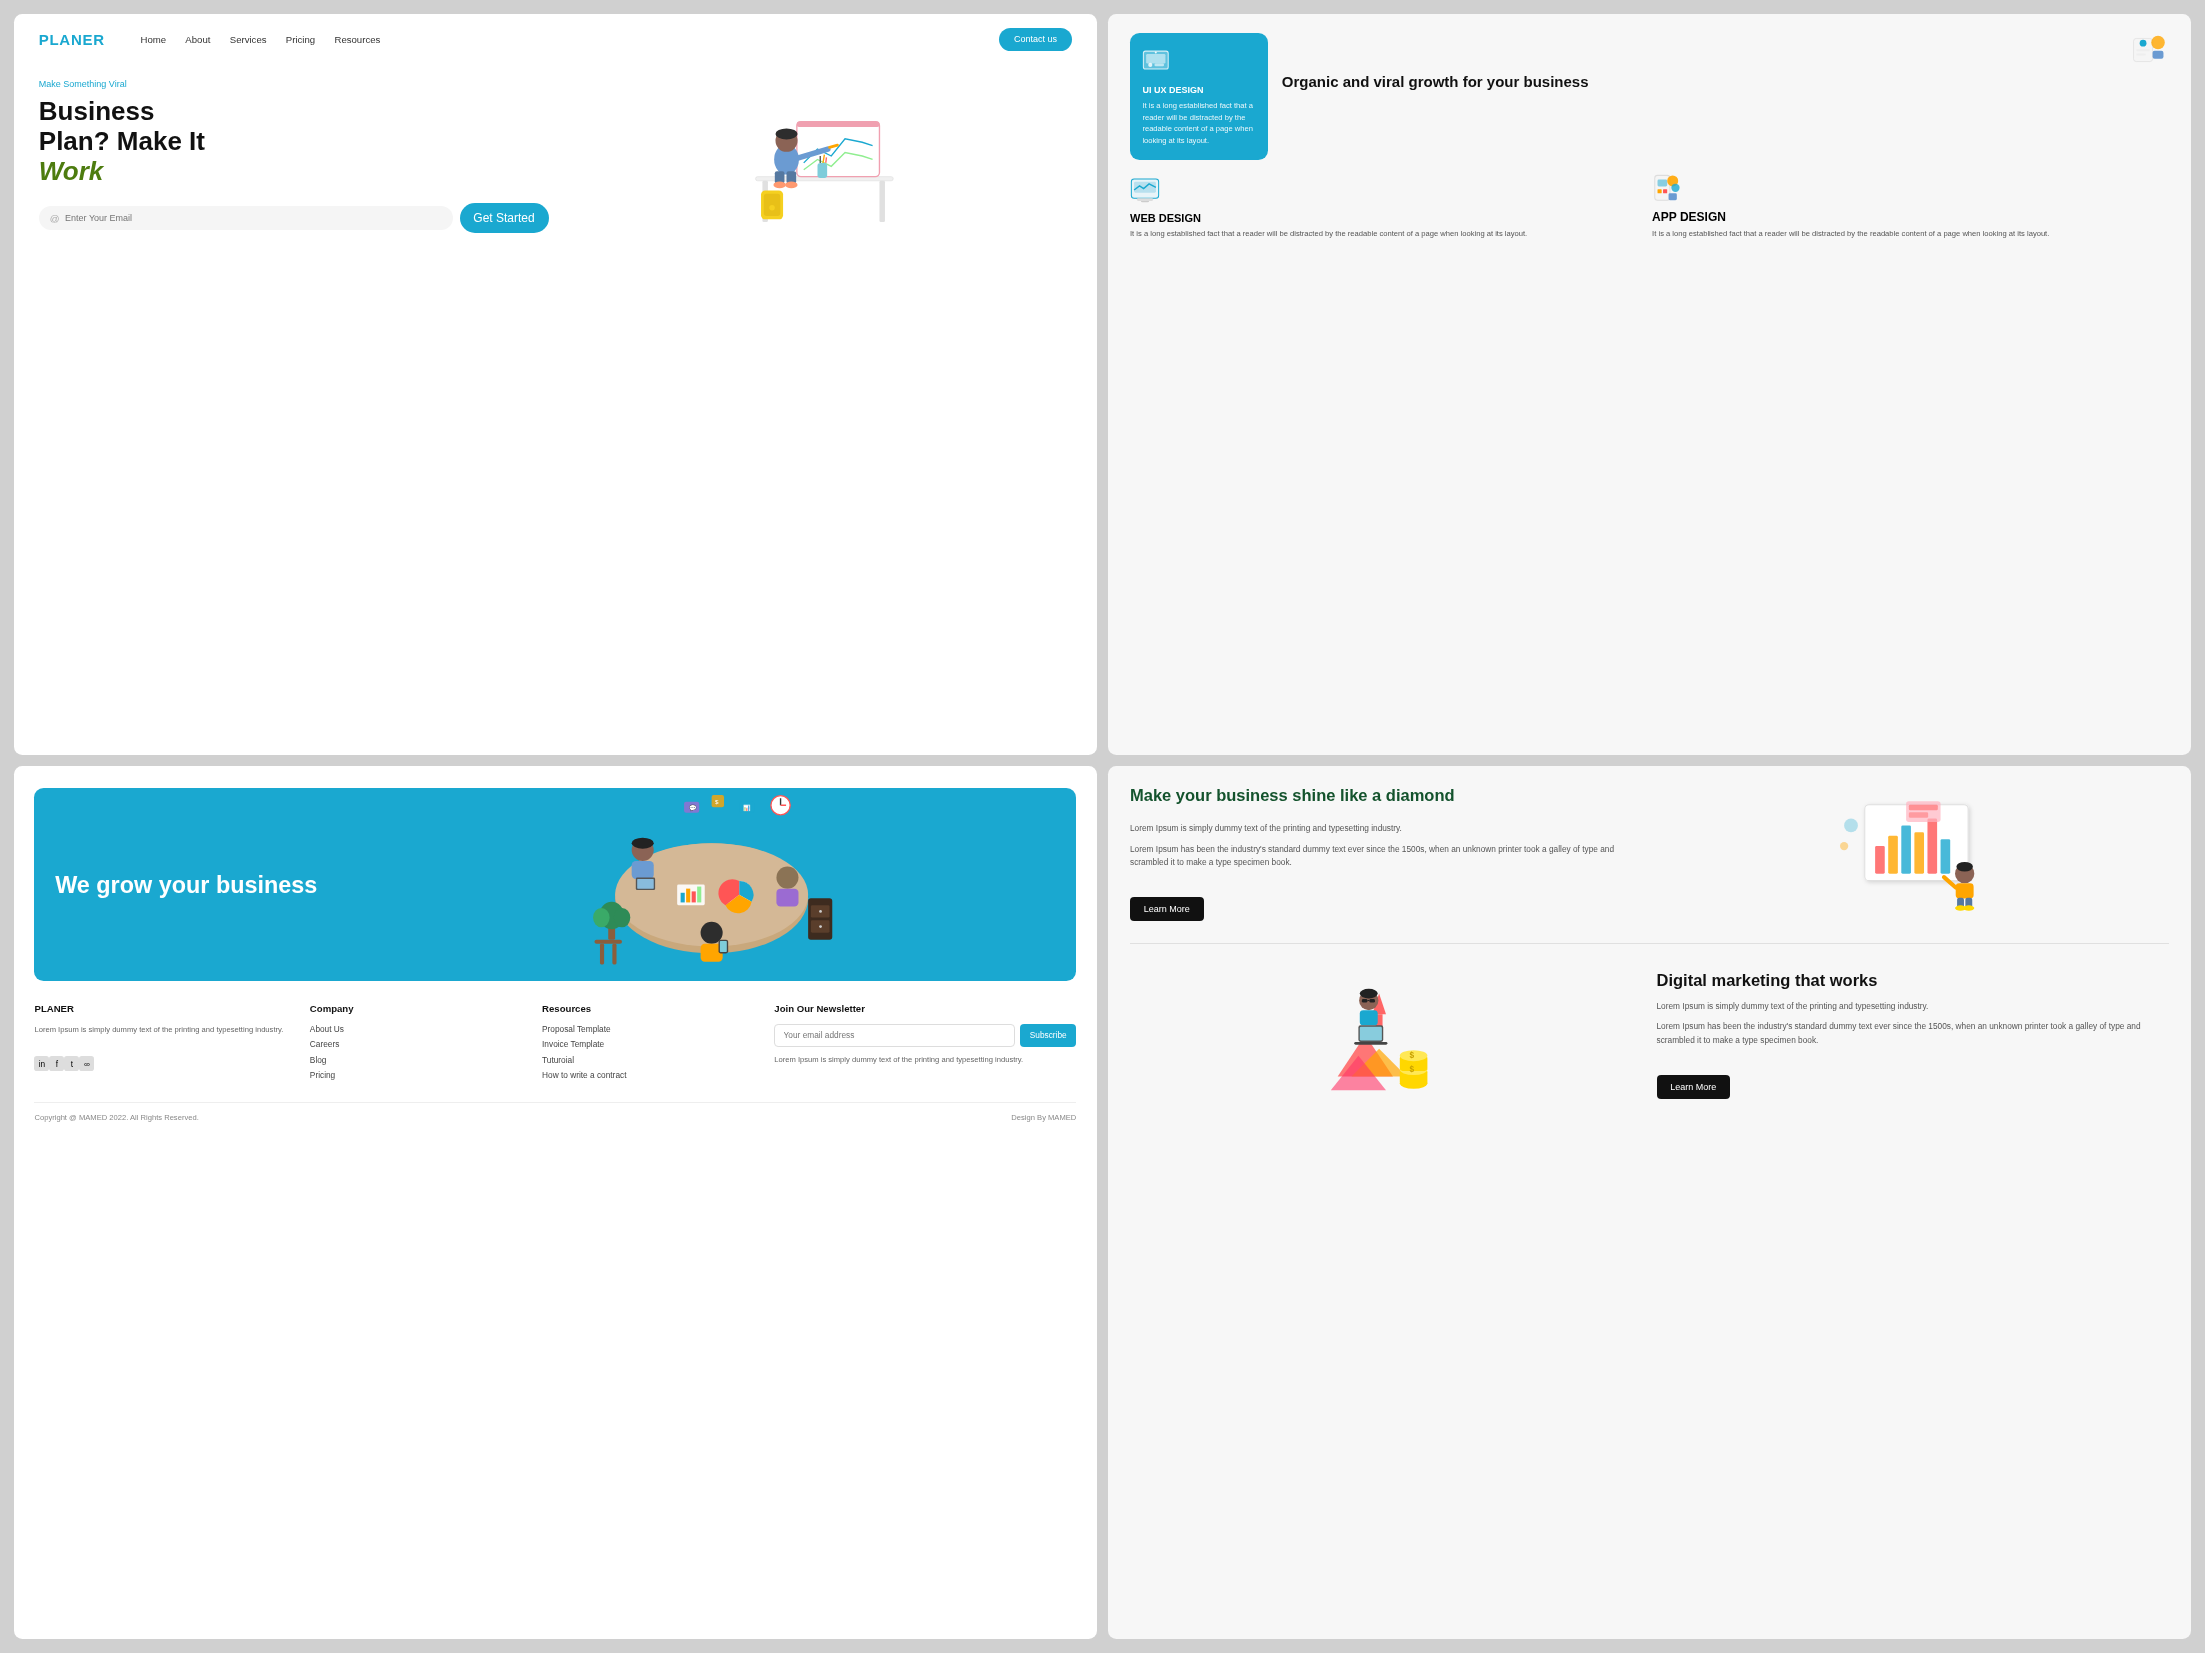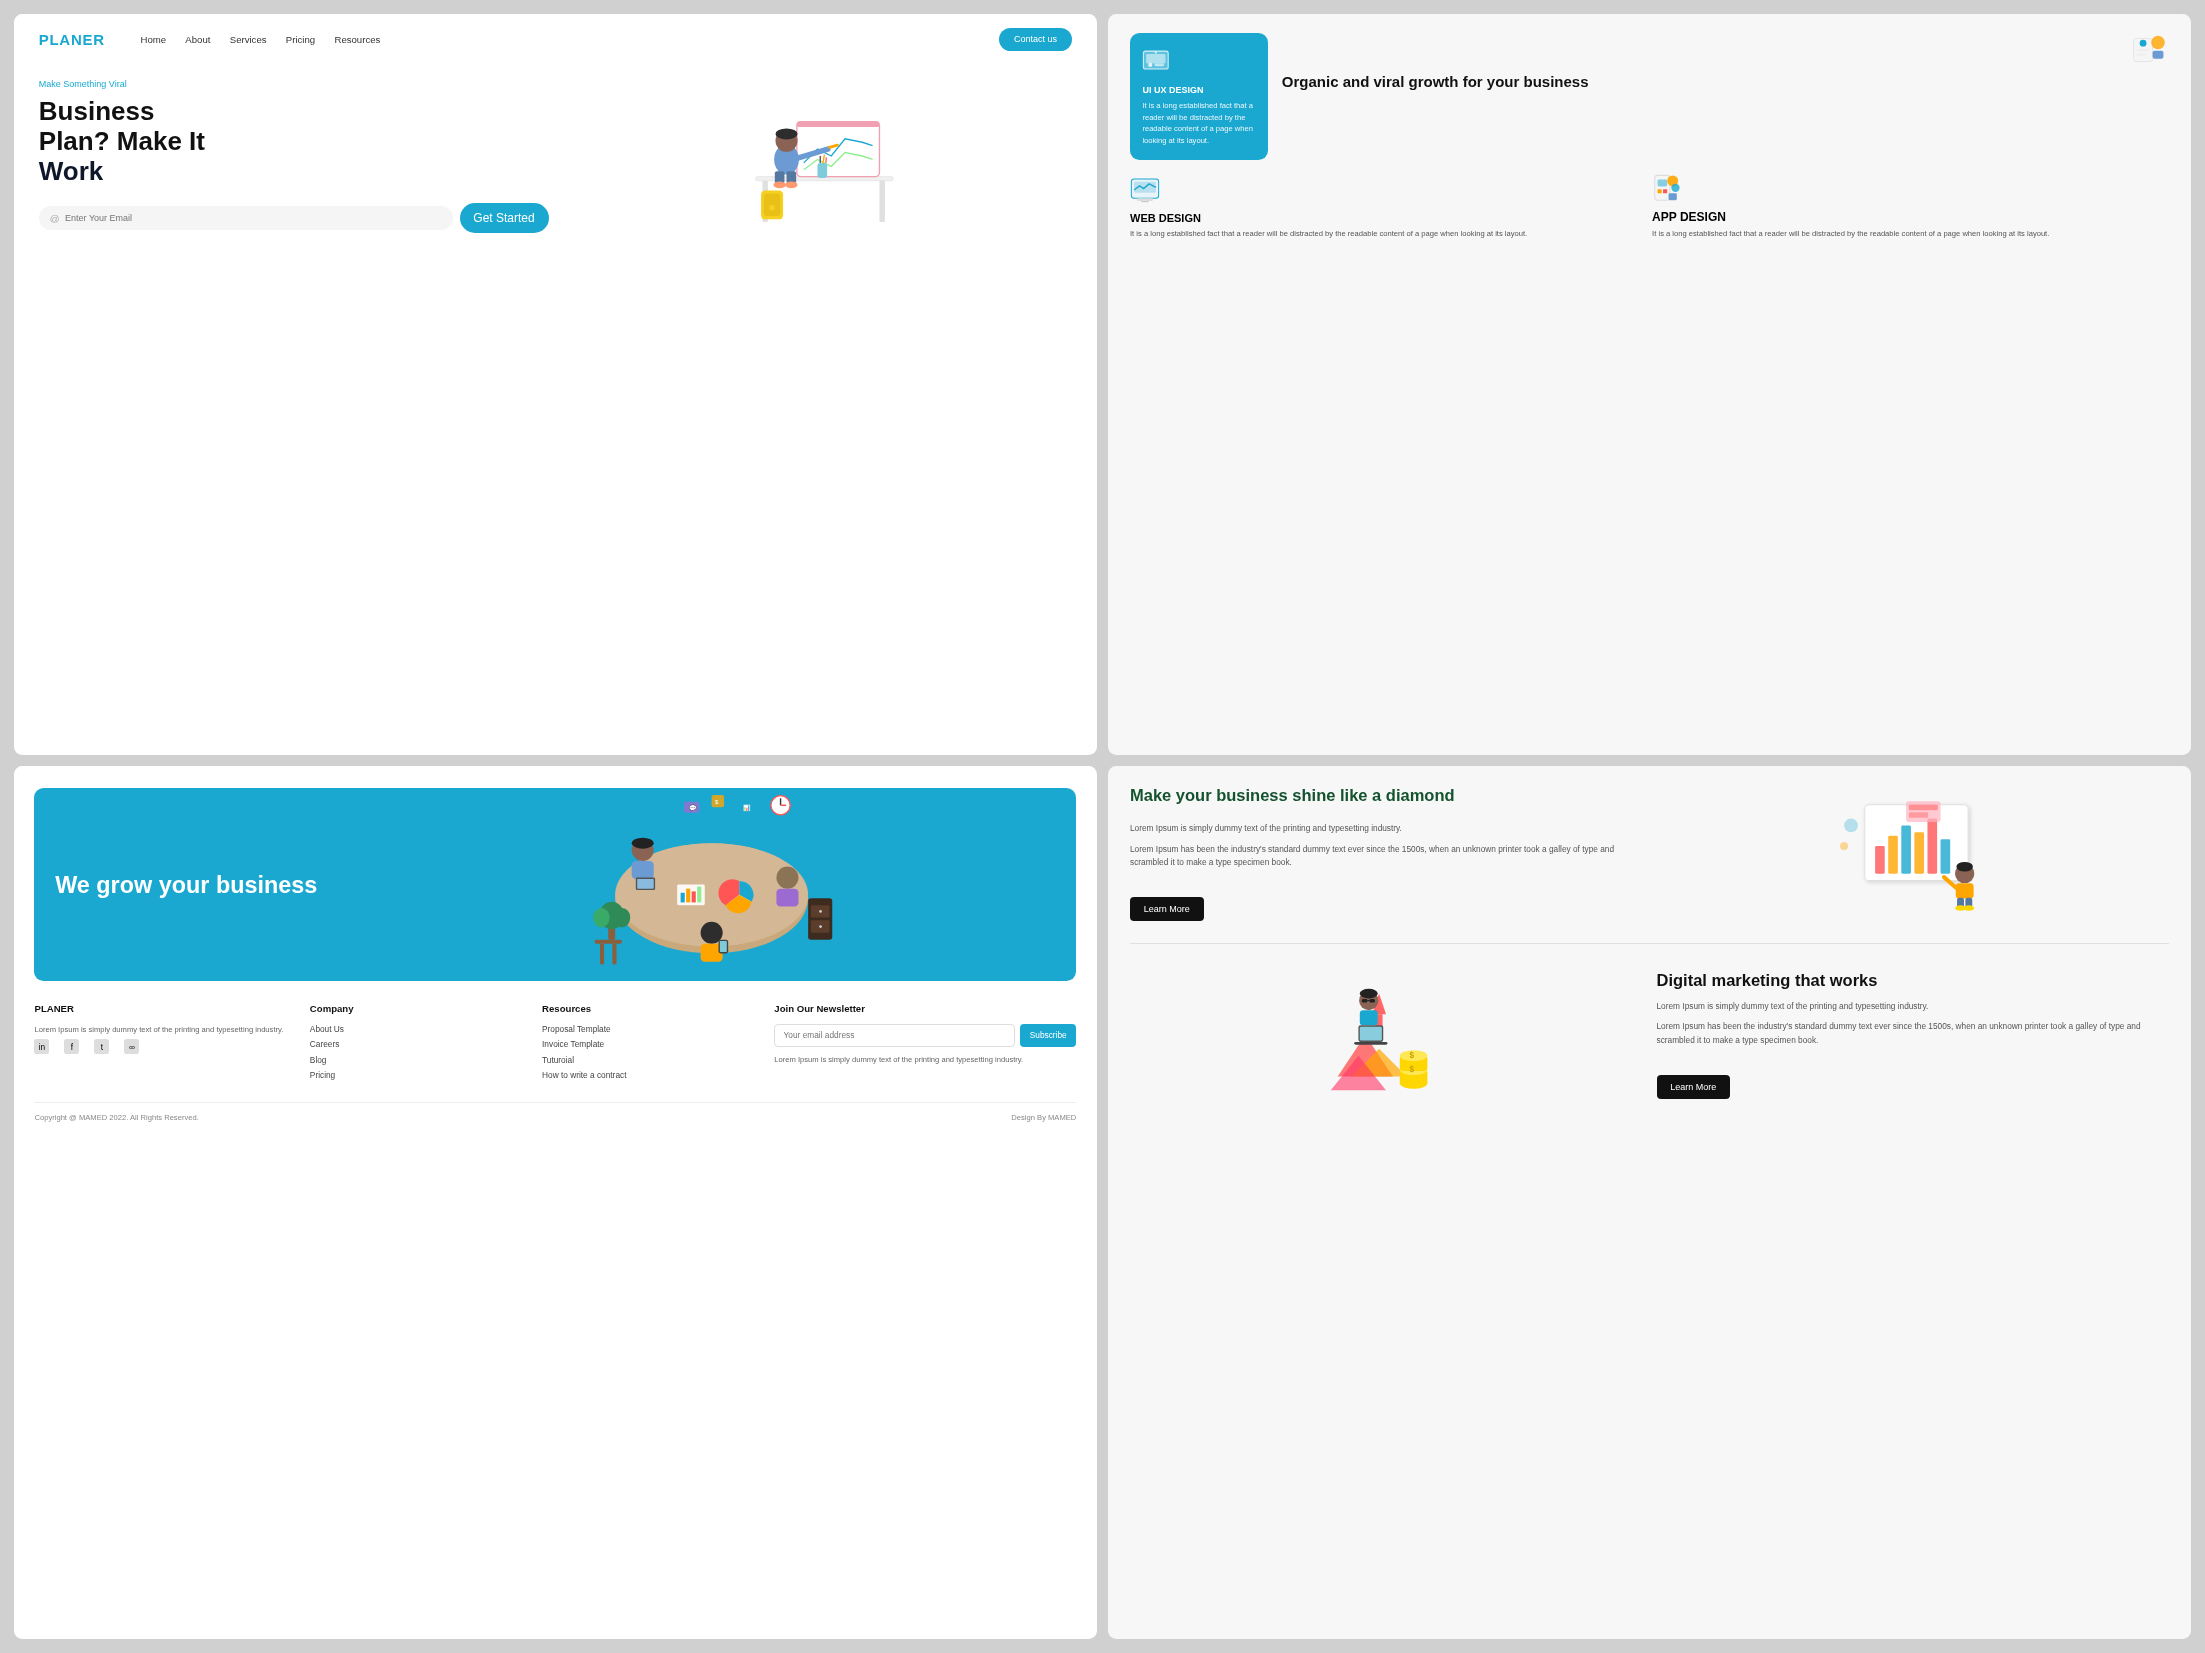--- a/index.html
+++ b/index.html
@@ -75,23 +75,24 @@
       margin-bottom: 8.3px;
     }
     .hero-title {
       font-size: 26px;
       font-weight: 900;
       color: #111;
       line-height: 1.15;
       margin-bottom: 2.8px;
     }
     .hero-title-blue {
-      color: #0f172a;
+      color: #4d7c0f;
       font-size: 26px;
       font-weight: 900;
+      font-style: italic;
     }
     .email-row {
       display: flex;
       align-items: center;
       gap: 6.9px;
       margin-top: 16.5px;
     }
     .email-input-wrap {
       display: flex;
       align-items: center;
@@ -233,21 +234,21 @@
     }
     .footer-col h4 {
       font-size: 9.6px;
       font-weight: 800;
       margin-bottom: 9.6px;
       color: #111;
     }
     .footer-col p { font-size: 7.6px; color: #666; line-height: 1.6; }
     .footer-col ul { list-style: none; }
     .footer-col ul li { font-size: 8.3px; color: #444; margin-bottom: 5.5px; cursor: pointer; }
-    .social-icons { display: flex; gap: 15px; margin-top: 3px; }
+    .social-icons { display: flex; gap: 0; margin-top: 20px; }
     .social-icon {
       width: 15px; height: 15px;
       background: #ddd;
       border-radius: 2.8px;
       display: flex; align-items: center; justify-content: center;
       font-size: 8.3px;
       cursor: pointer;
     }
     .newsletter-input {
       display: flex;

